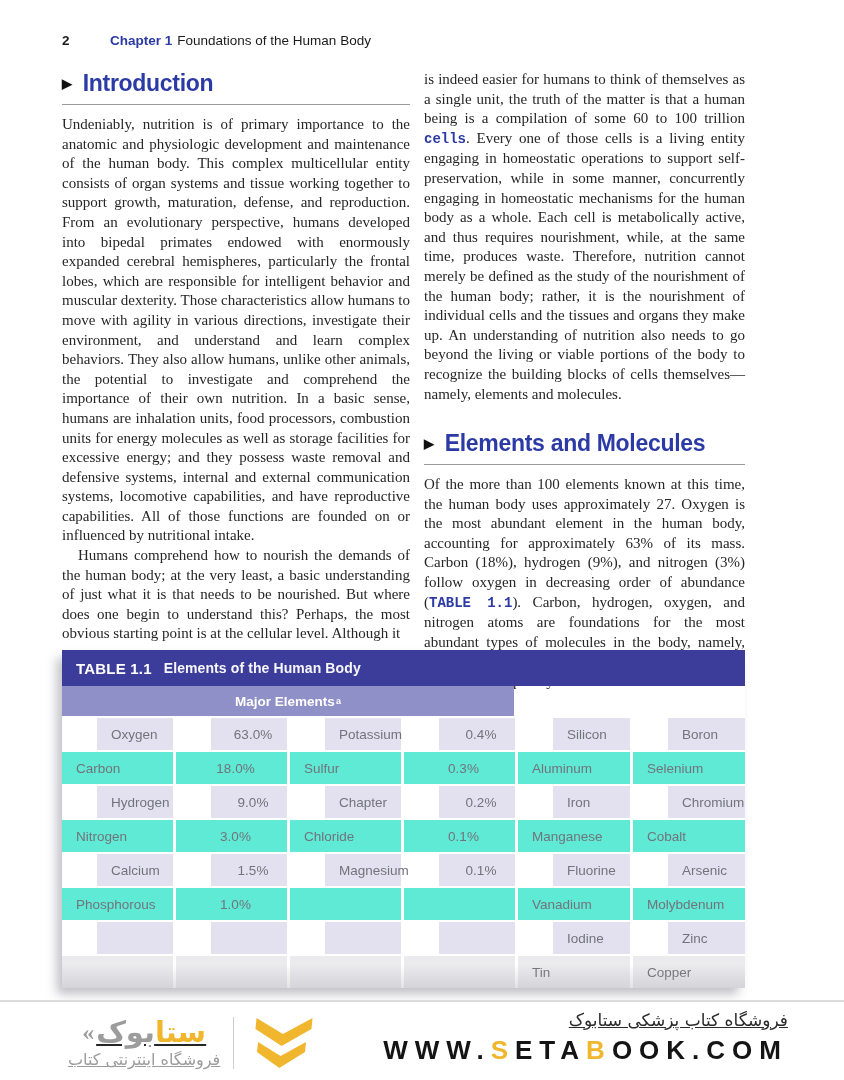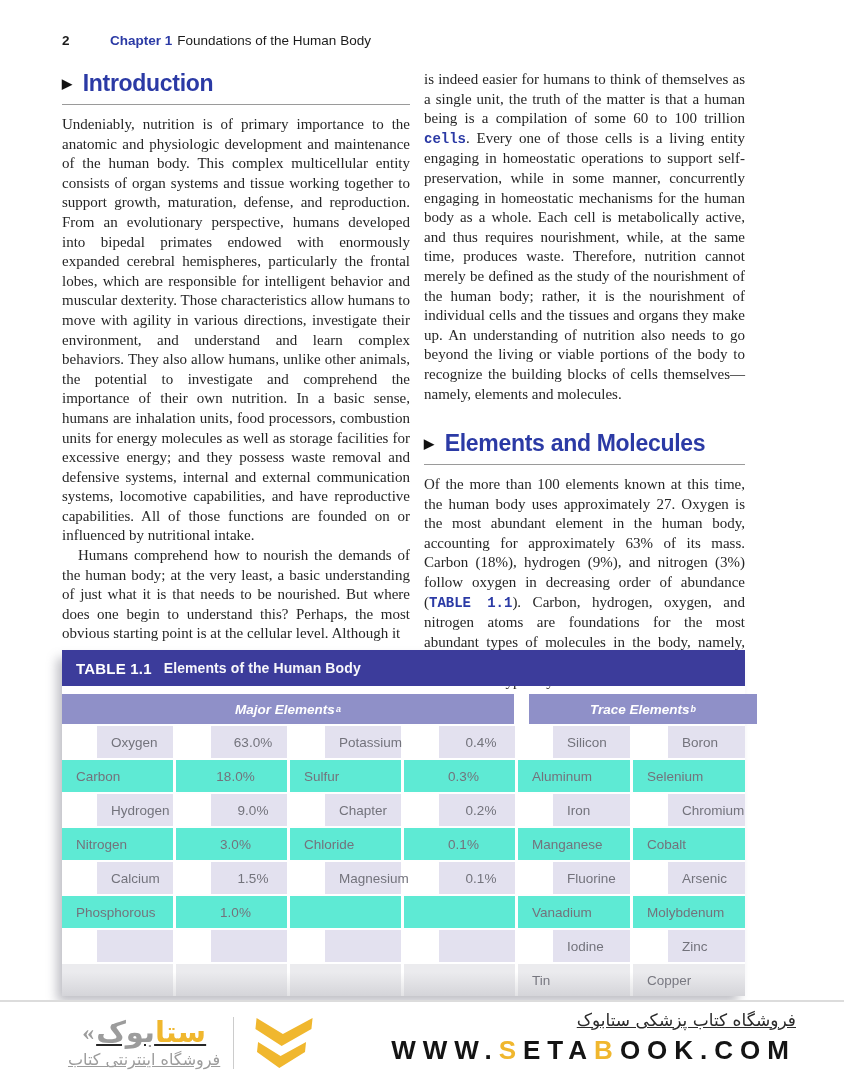--- a/index.html
+++ b/index.html
@@ -45,21 +45,21 @@
     content:""; position:absolute; left:0; right:0; bottom:0; height:24px;
     background:linear-gradient(to bottom, rgba(200,200,205,0), rgba(160,160,168,0.30));
     pointer-events:none;
   }
   .table-title {
     height:36px; background:#3c3c9b; color:#ffffff;
     display:flex; align-items:center; padding-left:14px;
   }
   .table-title .t-label { font-weight:bold; font-size:15px; margin-right:12px; letter-spacing:0.2px; }
   .table-title .t-text  { font-size:14px; font-weight:bold; opacity:0.96; letter-spacing:0.1px; }
-  .table-subheader { display:grid; grid-template-columns:452px 228px; column-gap:15px; margin-top:8px;font-style:italic; }
+  .table-subheader { display:grid; grid-template-columns:452px 228px; column-gap:3px; margin-top:0; }
   .table-subheader .sub-cell {
     background:#8f90c8; color:#ffffff; font-weight:bold; font-size:13.5px;
     height:30px; display:flex; align-items:center; justify-content:center;
   }
   .table-subheader sup { font-size:9px; margin-left:1px; }
   .table-grid {
     display:grid; grid-template-columns:111px 111px 111px 111px 112px 112px;
     column-gap:3px; row-gap:2px; margin-top:2px;
     font-size:13.5px; color:#73737c;
   }
@@ -77,21 +77,21 @@
   .fa { font-family:"DejaVu Sans", sans-serif;text-decoration:underline; }
   .footer-left { position:absolute; left:68px; top:12px; display:flex; align-items:center; gap:13px; }
   .logo-text-block { display:flex; flex-direction:column; align-items:center; }
   .logo-row { display:flex; align-items:center; direction:ltr; gap:2px; }
   .guillemet { color:#9c9c9c; font-size:24px; font-weight:bold; line-height:1; }
   .wordmark { font-size:29px; font-weight:bold; line-height:1.1; }
   .wm-grey   { color:#9c9c9c; }
   .wm-yellow { color:#f0b72e; }
   .logo-tagline { font-size:16px; color:#9c9c9c; margin-top:2px; }
   .logo-divider { width:1px; height:52px; background:#cccccc; }
-  .footer-right { position:absolute; right:48px; top:8px; }
+  .footer-right { position:absolute; right:56px; top:8px; }
   .footer-fa-line { font-size:17px; color:#2b2b2b; margin-bottom:5px; }
   .url-line {
     font-family:"Liberation Sans", sans-serif; font-weight:bold;
     font-size:26px; letter-spacing:7px; color:#141414; white-space:nowrap;
   }
   .url-yellow { color:#f0b72e; }
 </style>
 </head>
 <body>
 
@@ -131,24 +131,20 @@
 
   <div class="table-block">
     <div class="table-title">
       <span class="t-label">TABLE 1.1</span>
       <span class="t-text">Elements of the Human Body</span>
     </div>
     <div class="table-subheader">
       <div class="sub-cell">
           <span>Major Elements</span>
           <sup>a</sup>
-        </div>
-      <div class="sub-cell">
-          <span>Trace Elements</span>
-          <sup>b</sup>
         </div>
     </div>
     <div class="table-grid">
 
       <div class="cell bg-a">Oxygen</div>
       <div class="cell bg-a center">63.0%</div>
       <div class="cell bg-a">Potassium</div>
       <div class="cell bg-a center">0.4%</div>
       <div class="cell bg-a">Silicon</div>
       <div class="cell bg-a">Boron</div>

